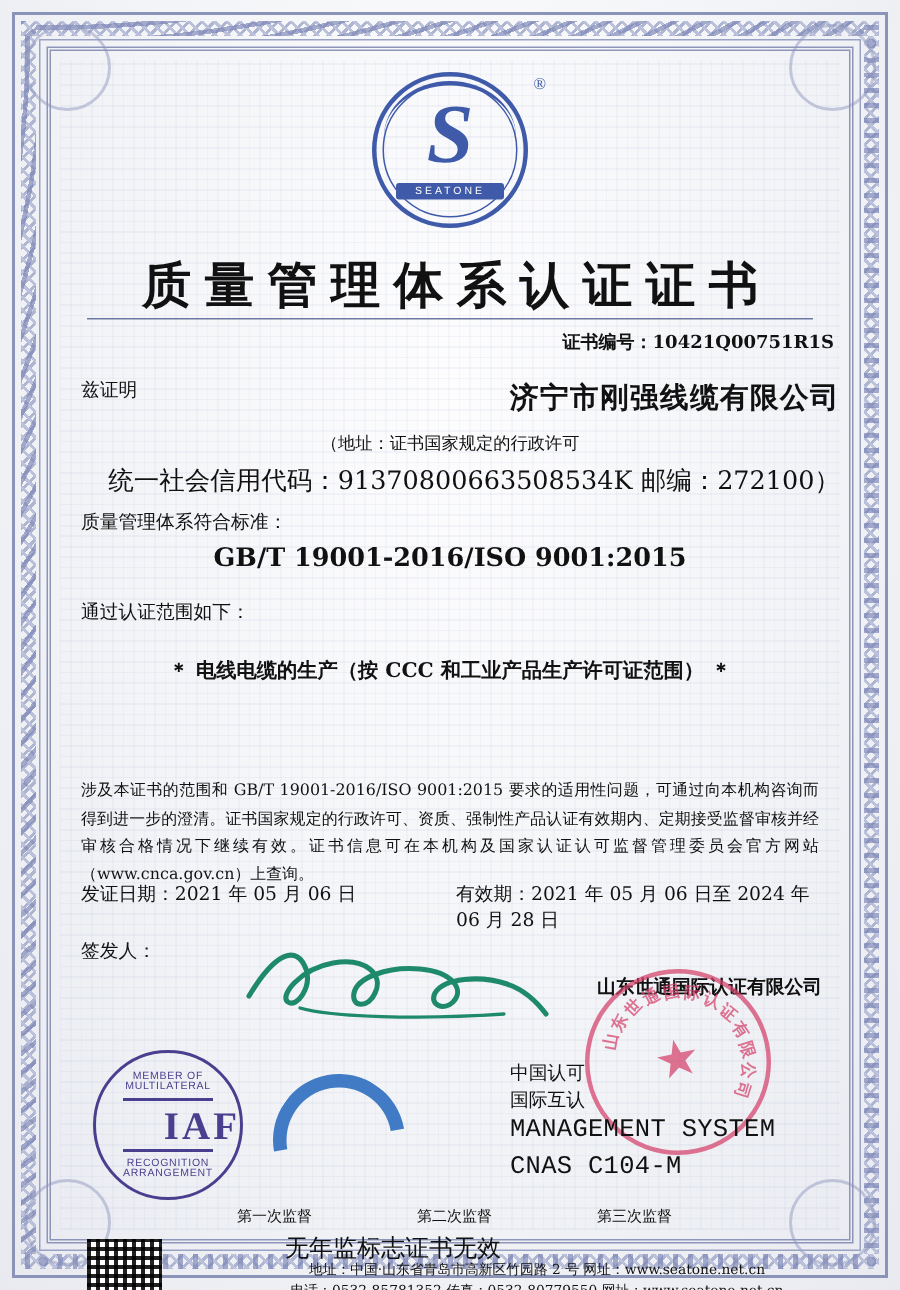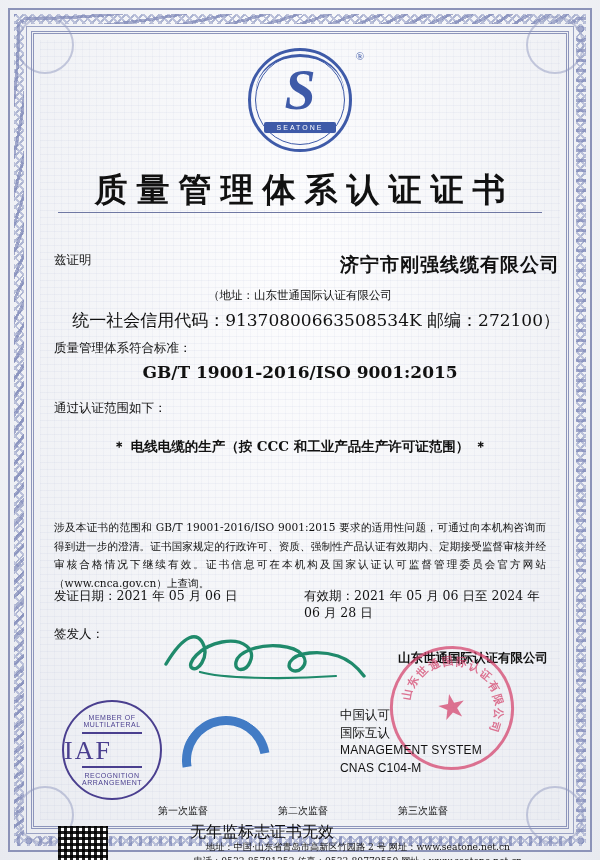--- a/index.html
+++ b/index.html
@@ -346,23 +346,23 @@
   .iaf {
     position: absolute;
     left: 22px; top: 660px;
     width: 96px; height: 96px;
     border: 2px solid #4a3f8f;
     border-radius: 50%;
   }
   .iaf .iaf-txt {
     position: absolute;
     left: 0; right: 0; top: 34px;
-    text-align: left;
+    text-align: right;
     font-size: 26px;
-    font-weight: 400;
+    font-weight: 700;
     letter-spacing: 2px;
     color: #4a3f8f;
     font-family: "Liberation Serif", serif;
   }
   .iaf .ring-top, .iaf .ring-bot {
     position: absolute;
     left: 0; right: 0;
     text-align: center;
     font-size: 7px;
     color: #4a3f8f;
@@ -407,22 +407,22 @@
 
   .cnas-lines {
     position: absolute;
     left: 300px; top: 666px;
     font-size: 12.5px;
     line-height: 1.45;
     color: #111;
     font-family: "DejaVu Serif", serif;
   }
   .cnas-lines .en {
-    font-family: Liberation Sans, sans-serif;
-    font-size: 12px;
+    font-family: Liberation Mono, monospace;
+    font-size: 17px;
     letter-spacing: .2px;
   }
 
   .audit-row {
     position: absolute;
     left: 118px; top: 764px;
     width: 400px;
     font-size: 10px;
     color: #111;
     font-family: "DejaVu Serif", serif;
@@ -487,24 +487,27 @@
         <div class="bar">
           <span>SEATONE</span>
         </div>
         <div class="reg">®</div>
       </div>
     </div>
 
     <div class="main-title">质量管理体系认证证书</div>
     <div class="title-rule"></div>
 
+    <div class="cert-no">
+      <span>证书编号：</span><span>10421Q00751R1S</span>
+    </div>
 
     <div class="label-zizhengming">兹证明</div>
     <div class="company">济宁市刚强线缆有限公司</div>
-    <div class="addr">（地址：山东世通国际认证有限公司</div>
+    <div class="addr">（地址：证书国家规定的行政许可</div>
     <div class="credit">统一社会信用代码：91370800663508534K 邮编：272100）</div>
 
     <div class="label-standard">质量管理体系符合标准：</div>
     <div class="standard">GB/T 19001-2016/ISO 9001:2015</div>
 
     <div class="label-scope">通过认证范围如下：</div>
     <div class="scope">＊ 电线电缆的生产（按 CCC 和工业产品生产许可证范围） ＊</div>
 
     <div class="notes">涉及本证书的范围和 GB/T 19001-2016/ISO 9001:2015 要求的适用性问题，可通过向本机构咨询而得到进一步的澄清。证书国家规定的行政许可、资质、强制性产品认证有效期内、定期接受监督审核并经审核合格情况下继续有效。证书信息可在本机构及国家认证认可监督管理委员会官方网站（www.cnca.gov.cn）上查询。</div>
 

